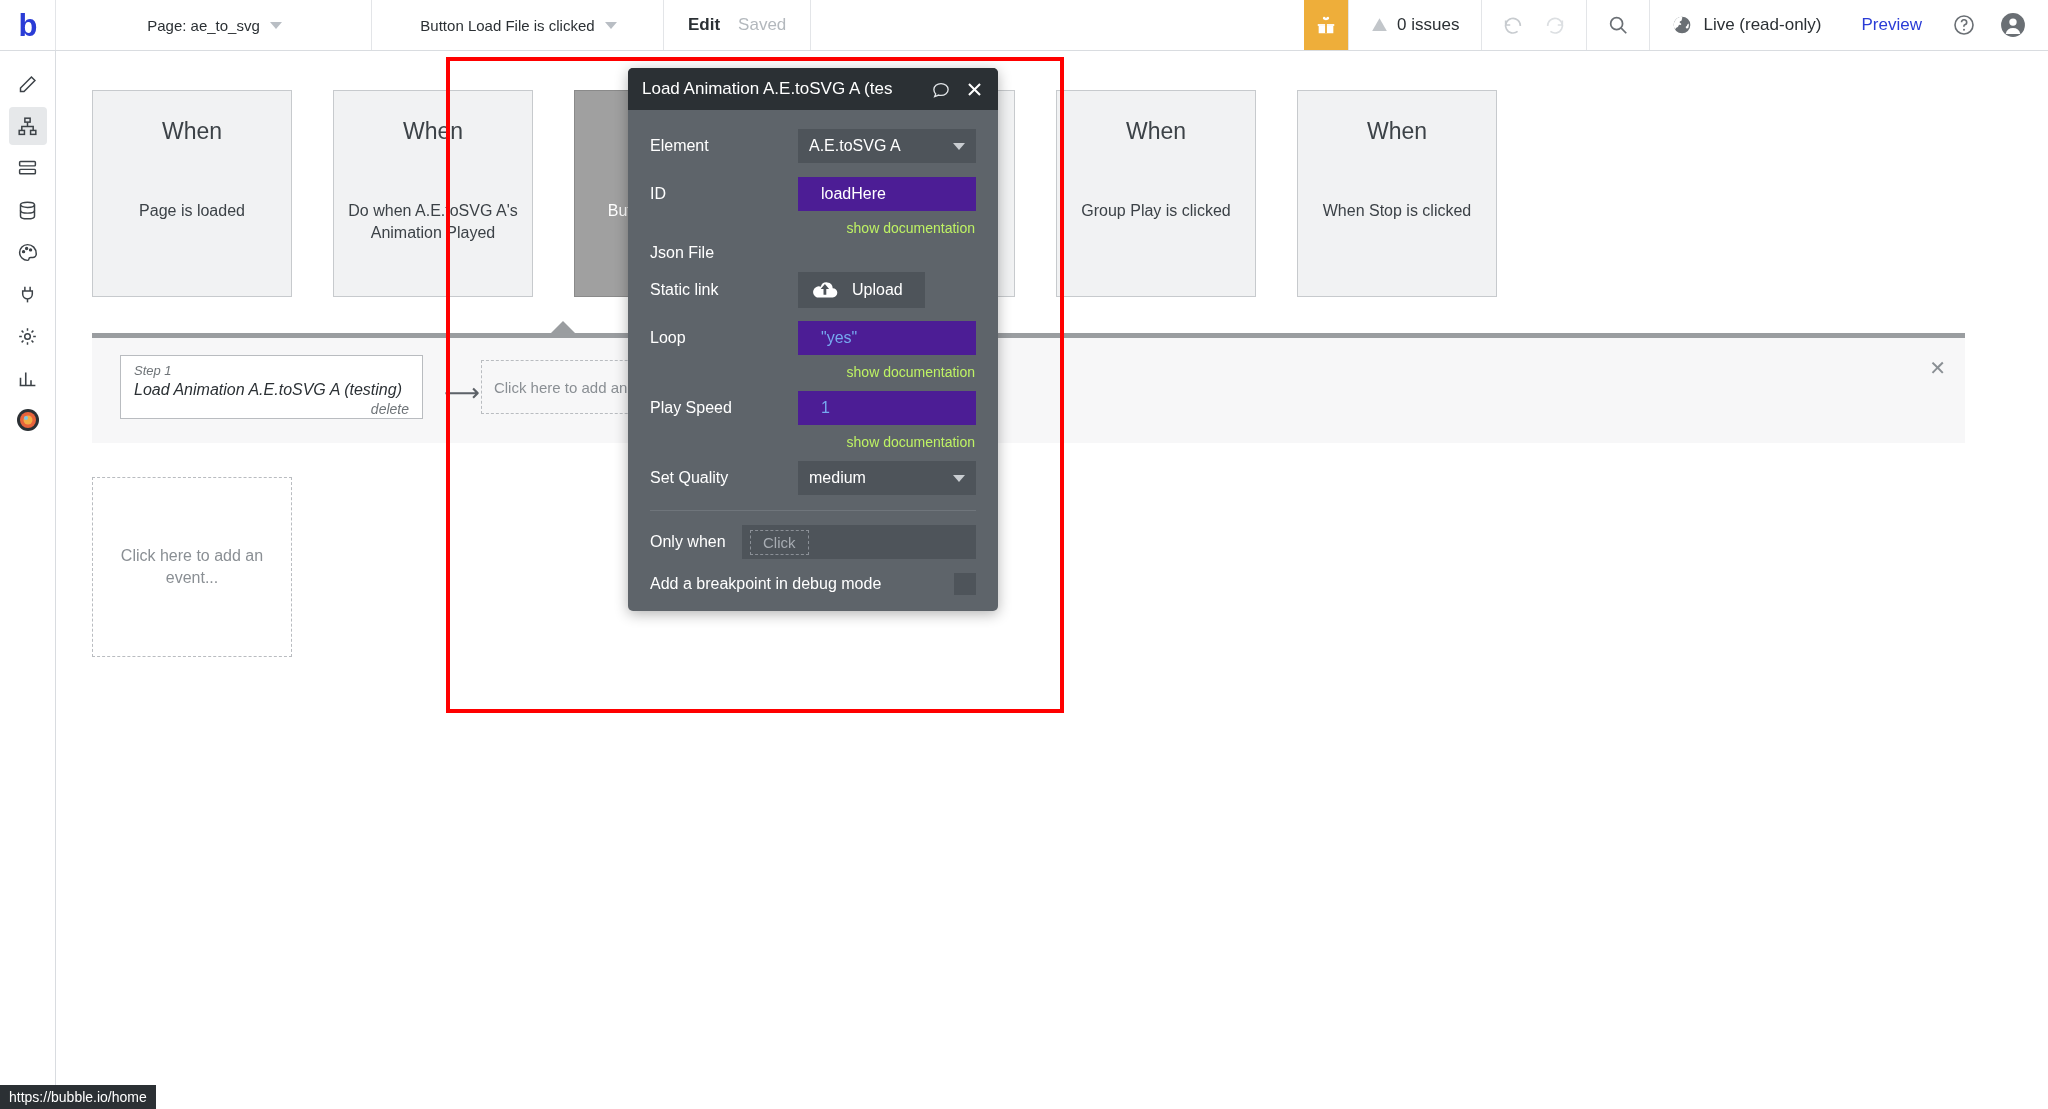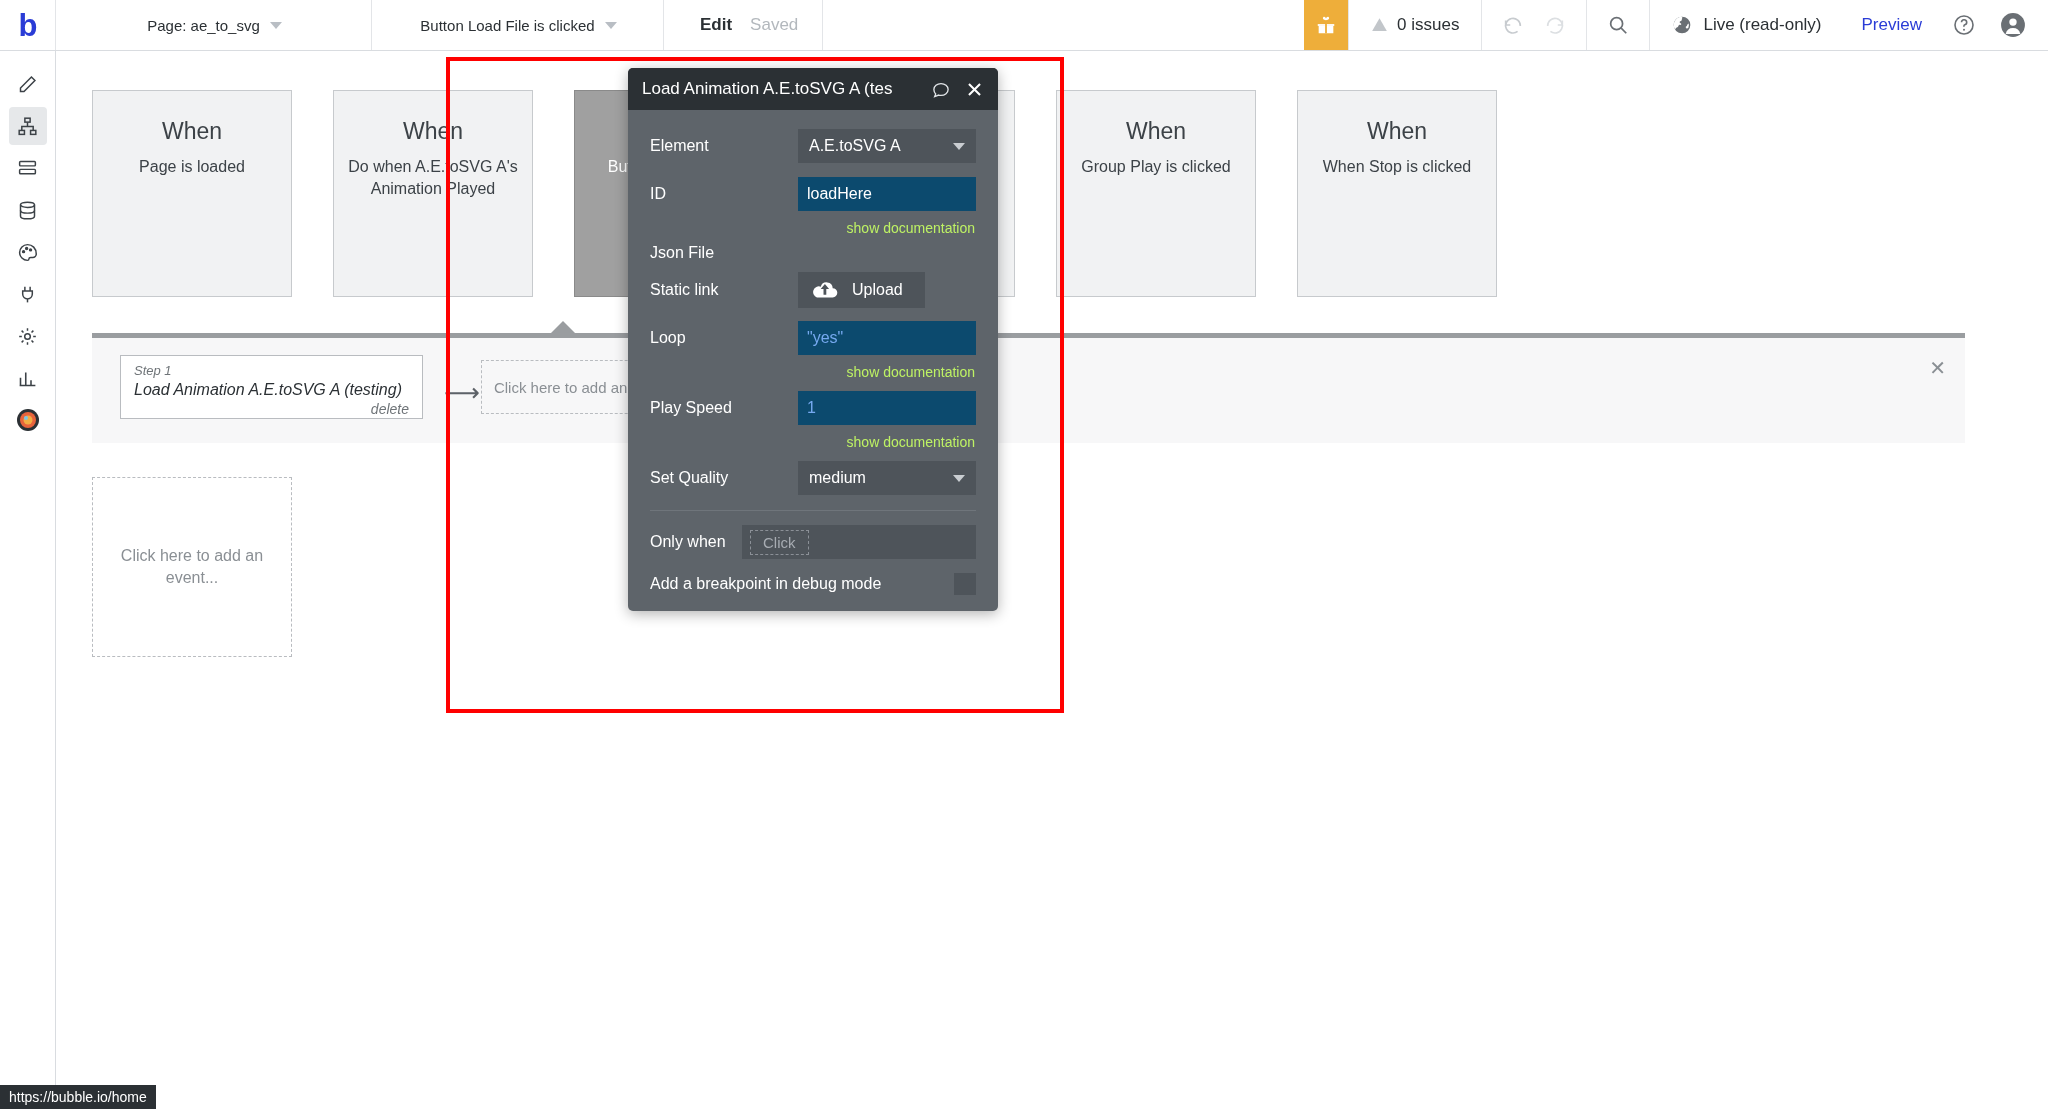--- a/index.html
+++ b/index.html
@@ -35,21 +35,21 @@
   .tb-select.workflow { width: 292px; }
   .caret {
     width: 0; height: 0; border-left: 6px solid transparent;
     border-right: 6px solid transparent; border-top: 7px solid #b9bec4;
     margin-left: 10px; flex: none;
   }
   .tb-mode {
     display: flex; align-items: center; gap: 18px; padding: 0 24px;
     border-right: 1px solid #e3e5e8;
   }
-  .tb-mode .edit { font-size: 17px; color: #2b3034; font-weight: 600; cursor: pointer; margin-left: 12px;}
+  .tb-mode .edit { font-size: 17px; color: #2b3034; font-weight: 600; cursor: pointer;}
   .tb-mode .saved { font-size: 17px; color: #b3b8bd; }
   .tb-spacer { flex: 1; }
   .gift-btn {
     width: 44px; background: #eeae3a; display: flex;
     align-items: center; justify-content: center; cursor: pointer;
   }
   .issues {
     display: flex; align-items: center; gap: 9px; padding: 0 22px;
     border-right: 1px solid #e3e5e8; border-left: 1px solid #e3e5e8;
     font-size: 17px; color: #2b3034; cursor: pointer; height: 100%;
@@ -99,21 +99,21 @@
   }
 
   
   .events-row {
     position: absolute; left: 35px; top: 39px;
     display: flex; gap: 41px;
   }
   .event-card {
     width: 200px; height: 207px; background: #f1f2f3;
     border: 1px solid #c7cacd; display: flex; flex-direction: column;
-    align-items: center; padding-top: 27px; cursor: pointer;
+    align-items: center; padding-top: 27px; cursor: pointer; gap: 44px;
   }
   .event-card.selected { background: #a0a0a0; border-color: #8a8a8a; }
   .event-when {
     font-size: 23px; color: #3c4247; margin-bottom: 11px; font-weight: 400;
   }
   .event-card.selected .event-when { color: #ffffff; }
   .event-desc {
     font-size: 16px; color: #3c4247; text-align: center;
     line-height: 1.35; padding: 0 12px;
   }
@@ -185,22 +185,22 @@
   .popup-head-icons { display: flex; align-items: center; gap: 14px; }
   .popup-body { padding: 14px 22px 0 22px; }
   .frow {
     display: flex; align-items: center; min-height: 44px; margin-bottom: 4px;
   }
   .flabel {
     width: 148px; flex: none; font-size: 16px; color: #ffffff;
   }
   .fctl { flex: 1; }
   .finput {
-    height: 34px; background: #0c4a6e; display: flex; align-items: center;
-    padding: 0 9px; font-size: 16px; color: #ffffff; cursor: text;
+    height: 34px; background: #4c1d95; display: flex; align-items: center;
+    padding: 0 23px; font-size: 16px; color: #ffffff; cursor: text;
   }
   .finput.blue { color: #76a9f0; }
   .fselect {
     height: 34px; background: #4e545a; display: flex; align-items: center;
     padding: 0 11px; font-size: 16px; color: #ffffff; cursor: pointer;
   }
   .fselect .caret-w {
     margin-left: auto; width: 0; height: 0;
     border-left: 6px solid transparent; border-right: 6px solid transparent;
     border-top: 7px solid #c9cdd1;

